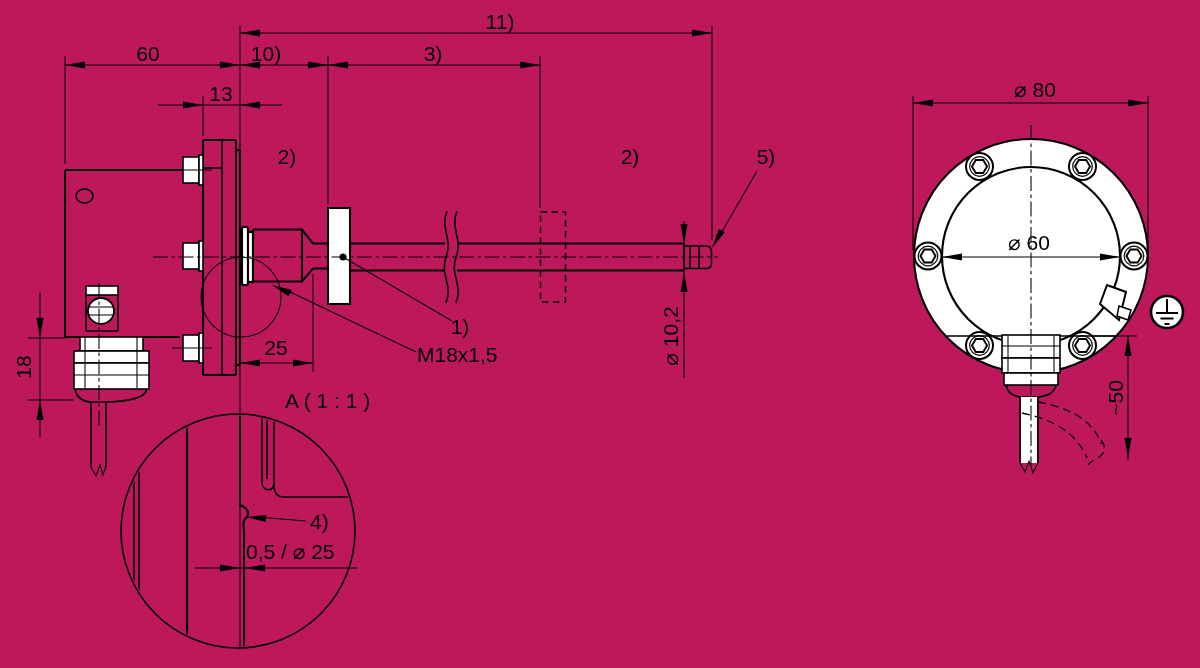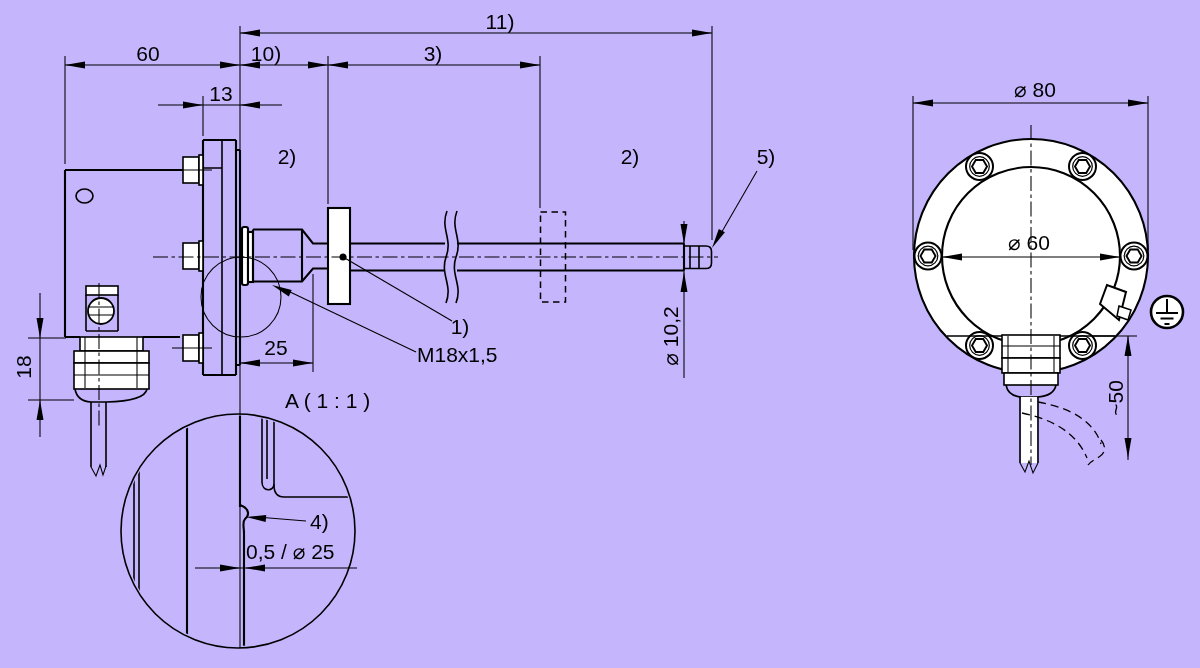--- a/index.html
+++ b/index.html
@@ -1,16 +1,16 @@
 <!DOCTYPE html>
 <html><head>
 <meta charset="utf-8">
 <style>
   html,body{margin:0;padding:0;background:#fff;}
-  .stage{width:1200px;height:668px;background:#c4b5fd;position:relative;overflow:hidden;}
+  .stage{width:1200px;height:668px;background:#be185d;position:relative;overflow:hidden;}
   svg{display:block;}
   
   .o2  {stroke:#000;stroke-width:2.1;fill:none;stroke-linejoin:miter;stroke-linecap:butt;}
   .o16 {stroke:#000;stroke-width:1.6;fill:none;}
   .thin{stroke:#000;stroke-width:1.05;fill:none;}
   .wf  {fill:#fff;}
   .cl  {stroke:#000;stroke-width:1.05;fill:none;stroke-dasharray:15 3.5 3.5 3.5;}
   .hid {stroke:#000;stroke-width:1.5;fill:none;stroke-dasharray:6.5 4.5;}
   .dsh {stroke:#000;stroke-width:1.3;fill:none;stroke-dasharray:8 5;}
   .arr {fill:#000;stroke:none;}

